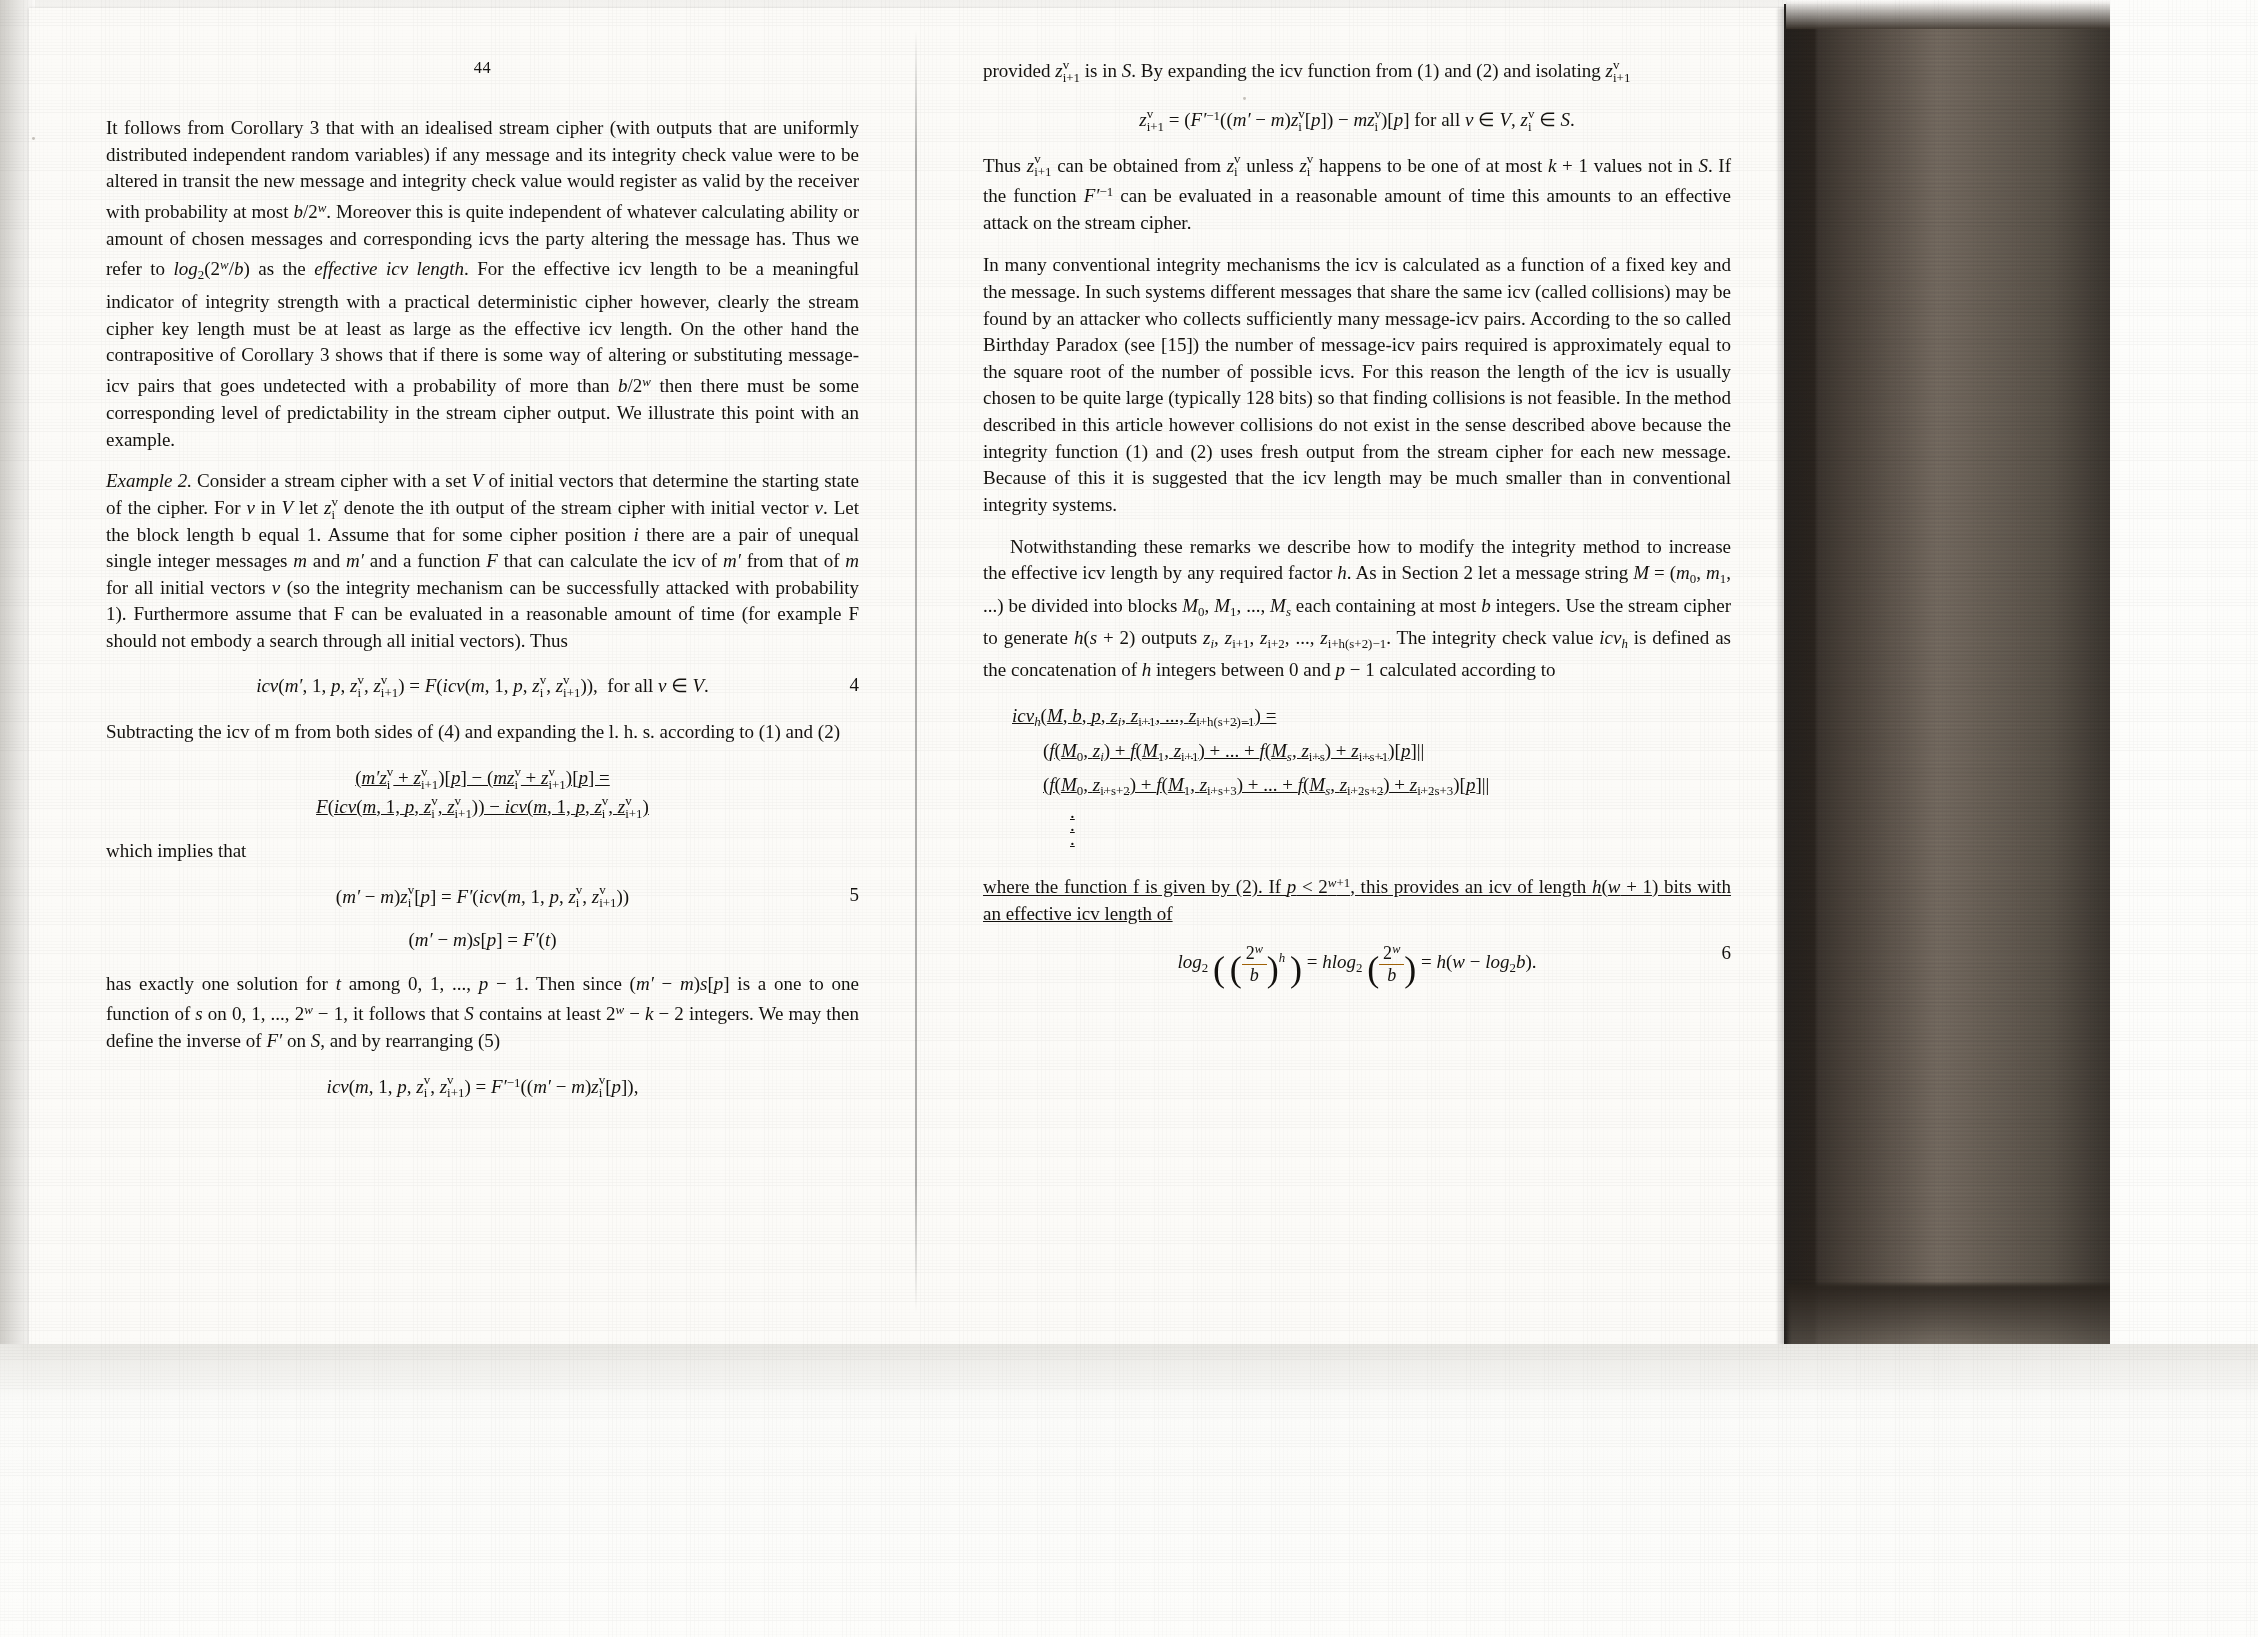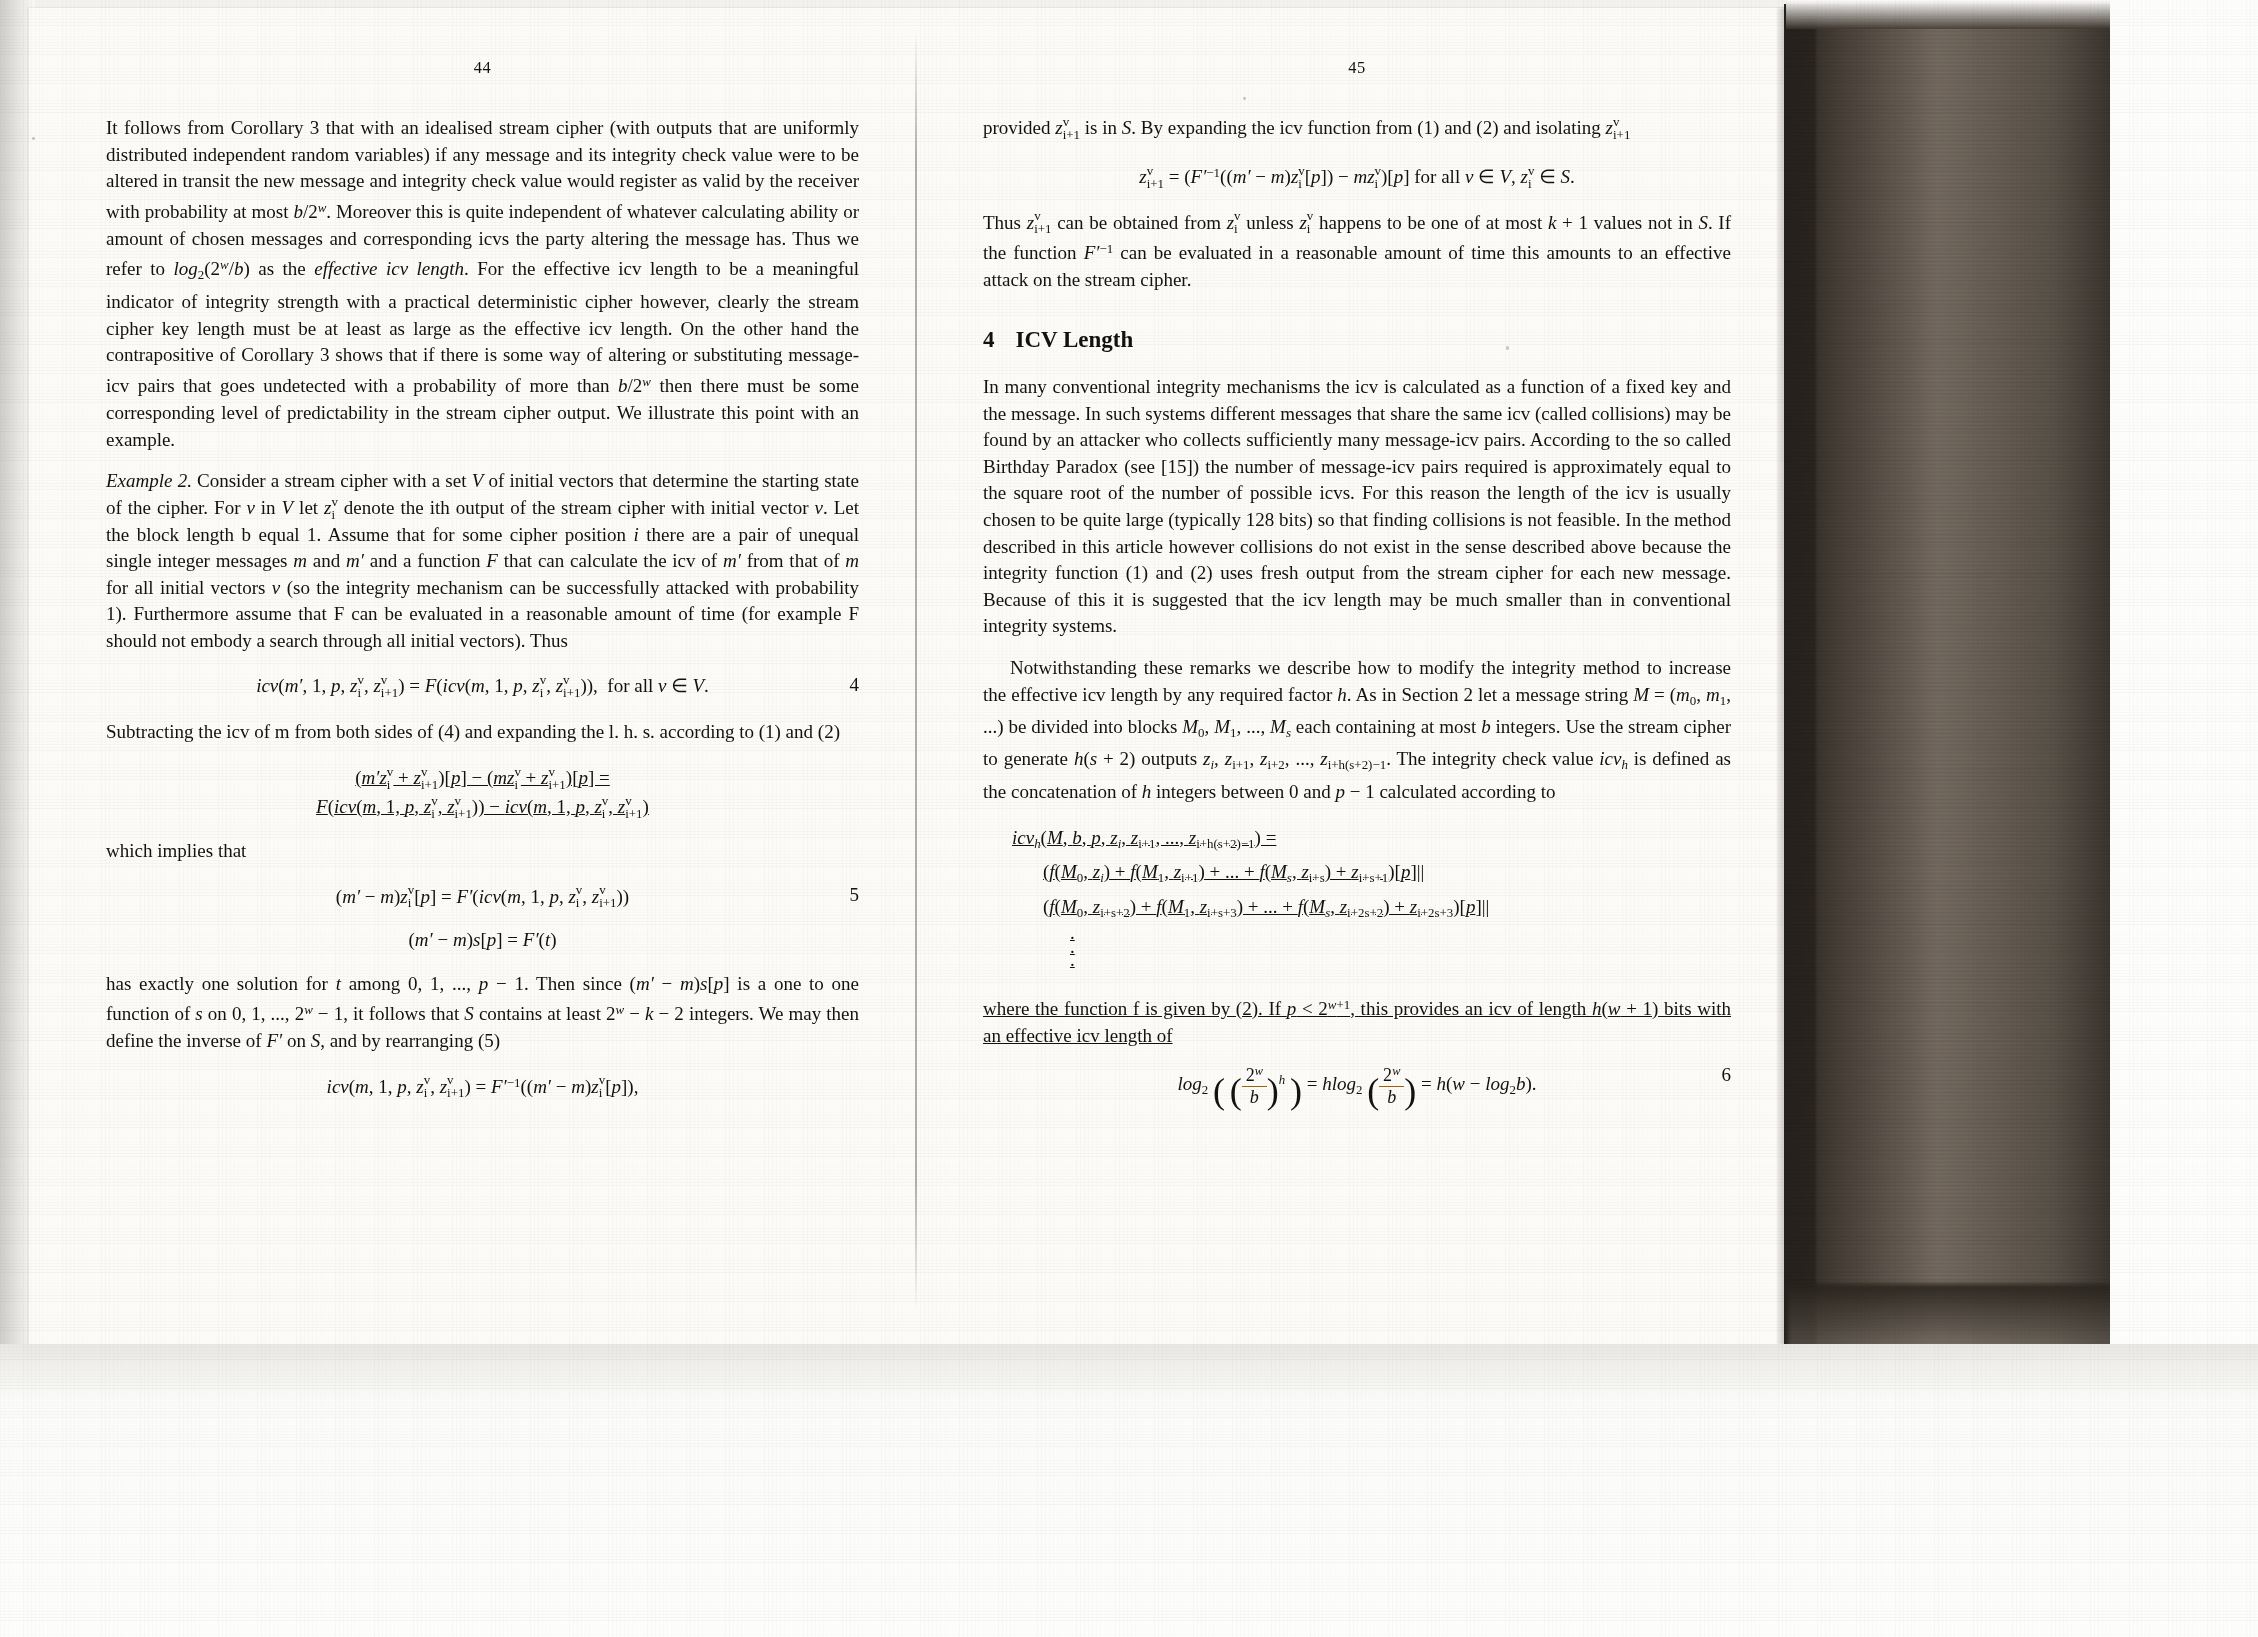--- a/index.html
+++ b/index.html
@@ -282,40 +282,36 @@
       2<sup><i>w</i></sup> − <i>k</i> − 2 integers. We may then define the inverse of <i>F′</i> on <i>S</i>, and by rearranging
       (5)
     </p>
 
     <div class="eq">
       <span><i>icv</i>(<i>m</i>, 1, <i>p</i>, <i>z</i><span class="supsub"><span>v</span><span>i</span></span>, <i>z</i><span class="supsub"><span>v</span><span>i+1</span></span>) = <i>F′</i><sup>−1</sup>((<i>m′</i> − <i>m</i>)<i>z</i><span class="supsub"><span>v</span><span>i</span></span>[<i>p</i>]),</span>
     </div>
   </div>
 
   <div class="col col-right">
-    <div class="folio">45</div>
 
     <p>
       provided <i>z</i><span class="supsub"><span>v</span><span>i+1</span></span> is in <i>S</i>. By expanding the icv function from (1) and (2) and
       isolating <i>z</i><span class="supsub"><span>v</span><span>i+1</span></span>
     </p>
 
     <div class="eq" style="margin-top:23px;">
       <span><i>z</i><span class="supsub"><span>v</span><span>i+1</span></span> = (<i>F′</i><sup>−1</sup>((<i>m′</i> − <i>m</i>)<i>z</i><span class="supsub"><span>v</span><span>i</span></span>[<i>p</i>]) − <i>mz</i><span class="supsub"><span>v</span><span>i</span></span>)[<i>p</i>] for all <i>v</i> ∈ <i>V</i>, <i>z</i><span class="supsub"><span>v</span><span>i</span></span> ∈ <i>S</i>.</span>
     </div>
 
     <p>
       Thus <i>z</i><span class="supsub"><span>v</span><span>i+1</span></span> can be obtained from <i>z</i><span class="supsub"><span>v</span><span>i</span></span> unless <i>z</i><span class="supsub"><span>v</span><span>i</span></span> happens to be one of at most <i>k</i> + 1
       values not in <i>S</i>. If the function <i>F′</i><sup>−1</sup> can be evaluated in a reasonable amount
       of time this amounts to an effective attack on the stream cipher.
     </p>
 
-    <div class="sec-head">
-      <span class="secnum">4</span><span>ICV Length</span>
-    </div>
 
     <p>
       In many conventional integrity mechanisms the icv is calculated as a function of
       a fixed key and the message. In such systems different messages that share the
       same icv (called collisions) may be found by an attacker who collects sufficiently
       many message-icv pairs. According to the so called Birthday Paradox (see [15])
       the number of message-icv pairs required is approximately equal to the square
       root of the number of possible icvs. For this reason the length of the icv is
       usually chosen to be quite large (typically 128 bits) so that finding collisions is
       not feasible. In the method described in this article however collisions do not

